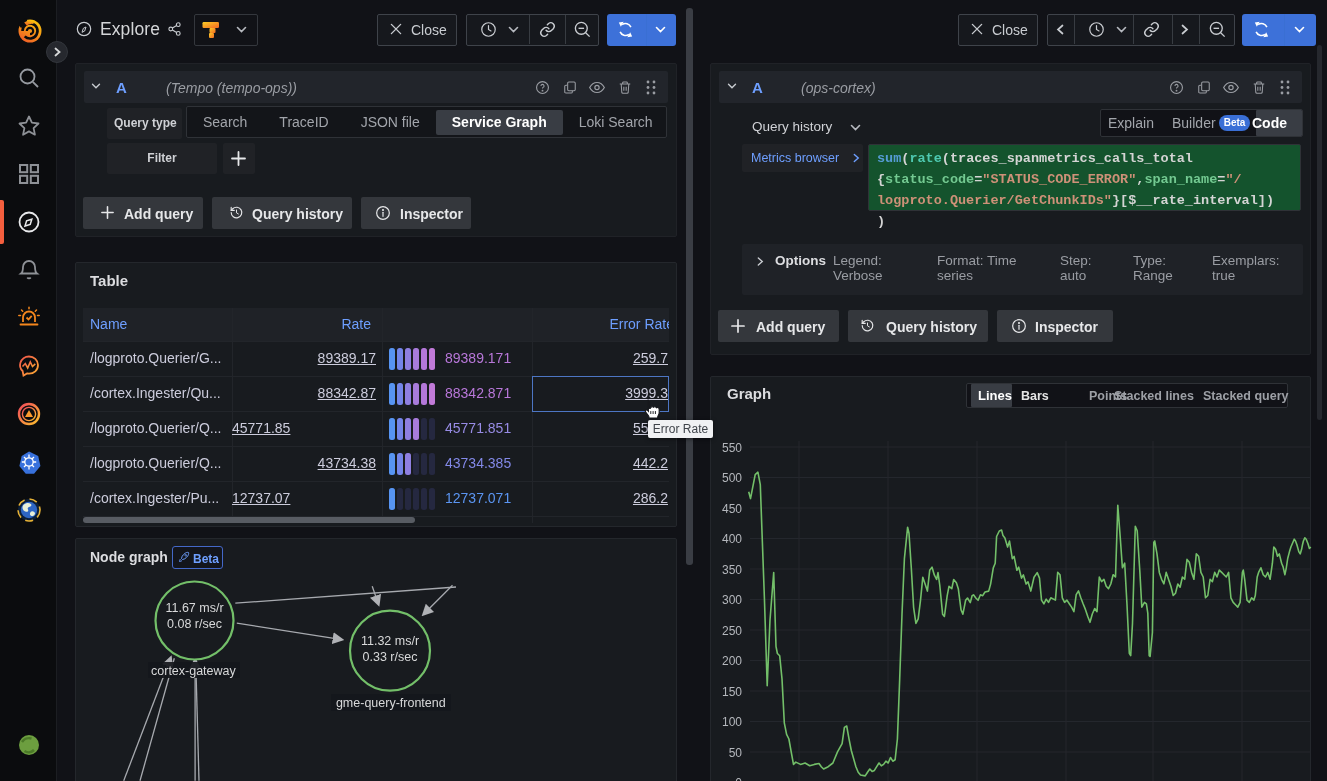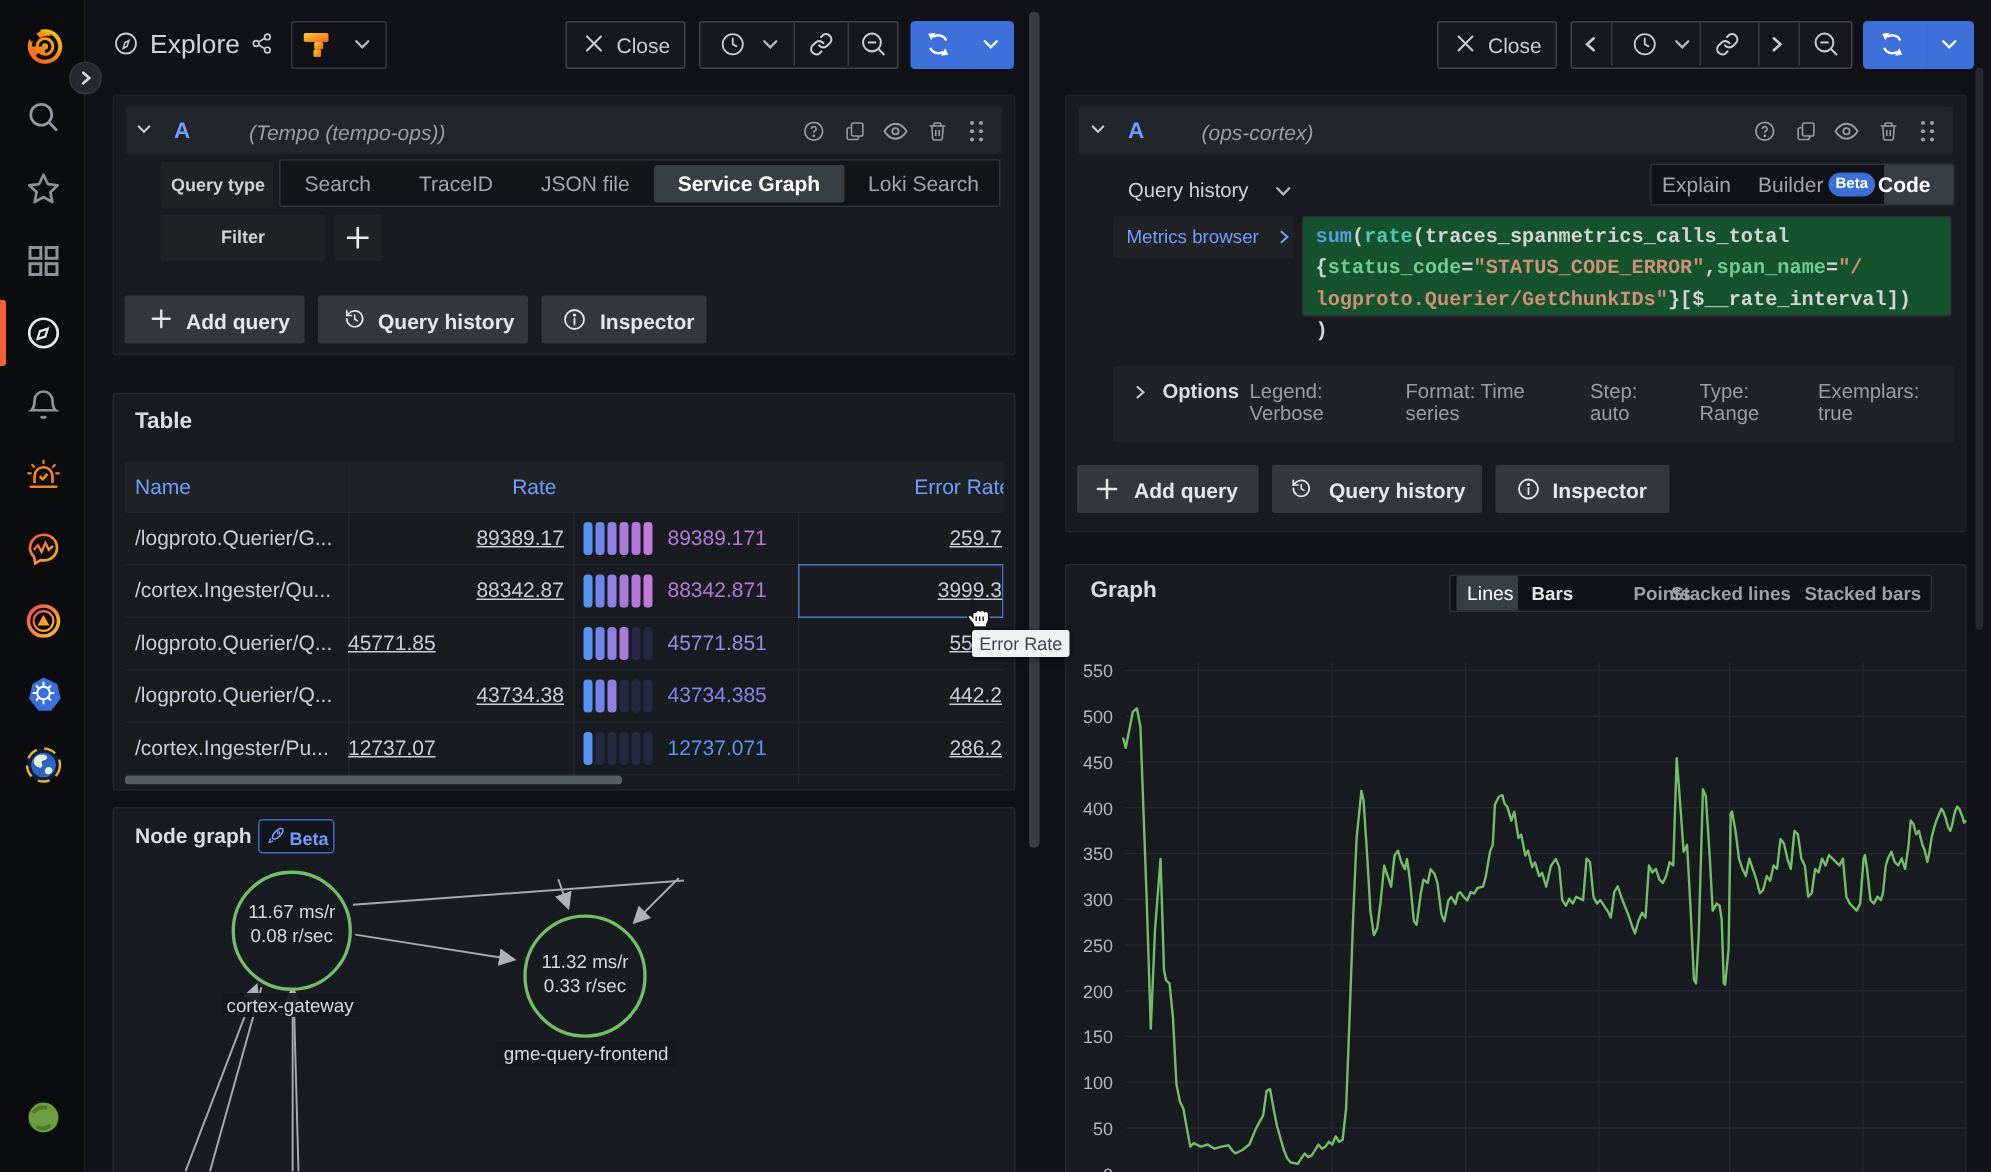--- a/index.html
+++ b/index.html
@@ -521,25 +521,25 @@
         <circle cx="12" cy="7.5" r="0.7" fill="#e6e7e9"></circle>
   </svg>
   <div class="abs" style="left:1035px;top:319px;font-size:14px;font-weight:700;color:#e6e7e9">Inspector</div>
 </div>
 
 <div id="graphpanel">
   <div class="panel" style="left:710px;top:376px;width:601px;height:410px"></div>
   <div class="ptitle" style="left:727px;top:385px">Graph</div>
   <div class="abs" style="left:966px;top:383px;width:322px;height:25px;border:1px solid #2f3237;border-radius:2px;background:#111217"></div>
   <div class="abs" style="left:971px;top:384px;width:41px;height:23px;background:#393d44;border-radius:1px"></div>
-  <div class="abs" style="left:978px;top:388px;font-size:13px;font-weight:400;color:#fff">Lines</div>
+  <div class="abs" style="left:978px;top:388px;font-size:13px;font-weight:700;color:#fff">Lines</div>
   <div class="abs" style="left:1021px;top:389px;font-size:12.5px;font-weight:700;color:#e5e5e5">Bars</div>
   <div class="abs" style="left:1089px;top:389px;font-size:12.5px;font-weight:700;color:#9da0a6">Points</div>
   <div class="abs" style="left:1114px;top:389px;font-size:12.5px;font-weight:700;color:#9da0a6">Stacked lines</div>
-  <div class="abs" style="left:1203px;top:389px;font-size:12.5px;font-weight:700;color:#9da0a6">Stacked bars</div>
+  <div class="abs" style="left:1203px;top:389px;font-size:12.5px;font-weight:700;color:#9da0a6">Stacked query</div>
   <svg class="abs" style="left:710px;top:376px" width="601" height="405" viewBox="0 0 601 405">
     <g stroke="#24272d" stroke-width="1">
             <line x1="40" y1="71.0" x2="601" y2="71.0"></line>
       <line x1="40" y1="101.5" x2="601" y2="101.5"></line>
       <line x1="40" y1="132.0" x2="601" y2="132.0"></line>
       <line x1="40" y1="162.5" x2="601" y2="162.5"></line>
       <line x1="40" y1="193.0" x2="601" y2="193.0"></line>
       <line x1="40" y1="223.5" x2="601" y2="223.5"></line>
       <line x1="40" y1="254.0" x2="601" y2="254.0"></line>
       <line x1="40" y1="284.5" x2="601" y2="284.5"></line>

